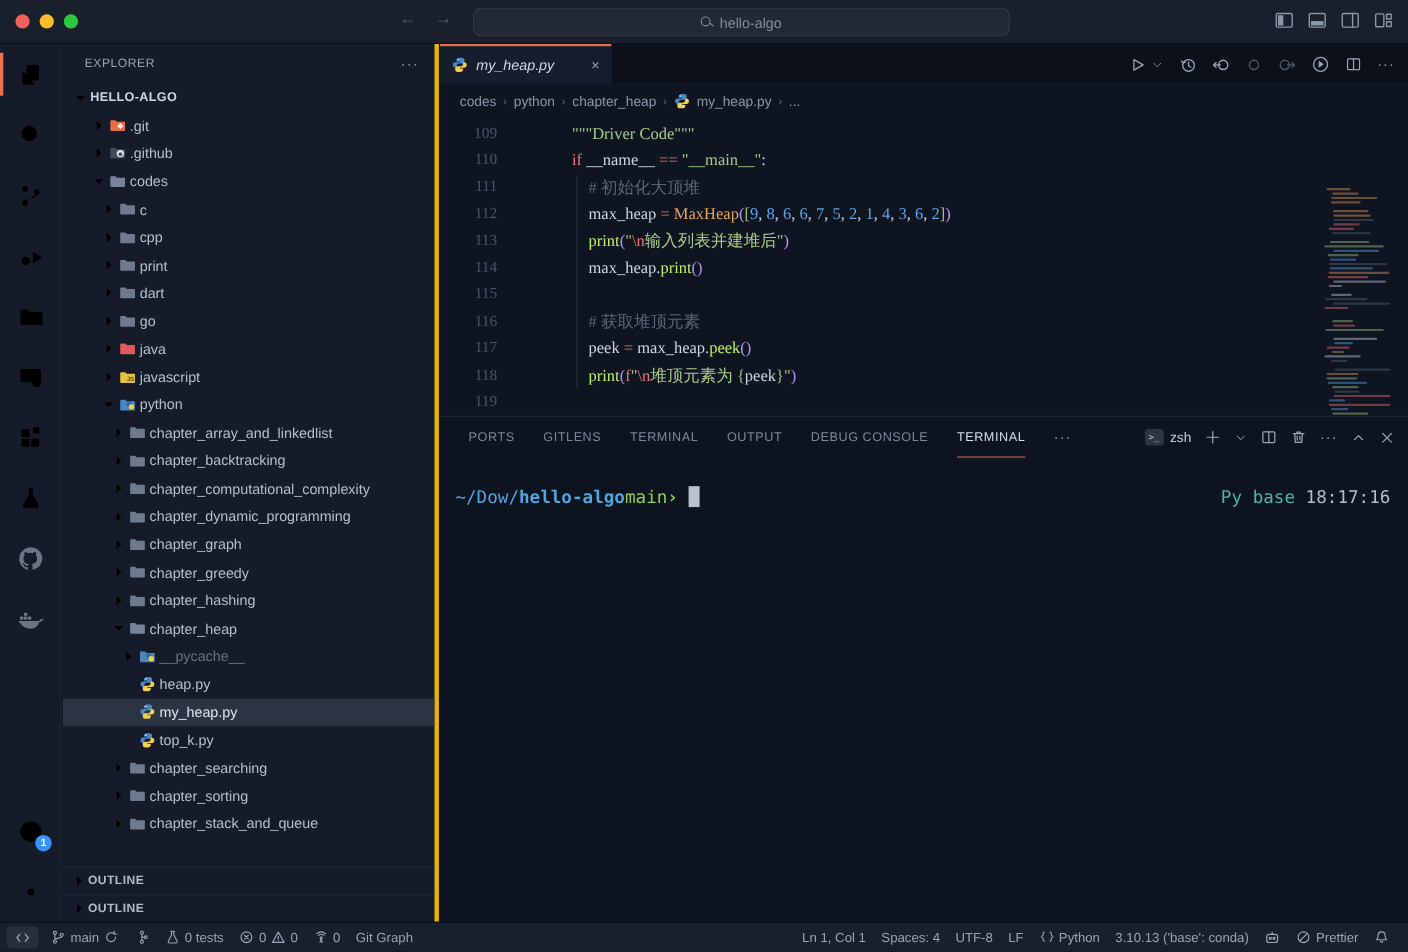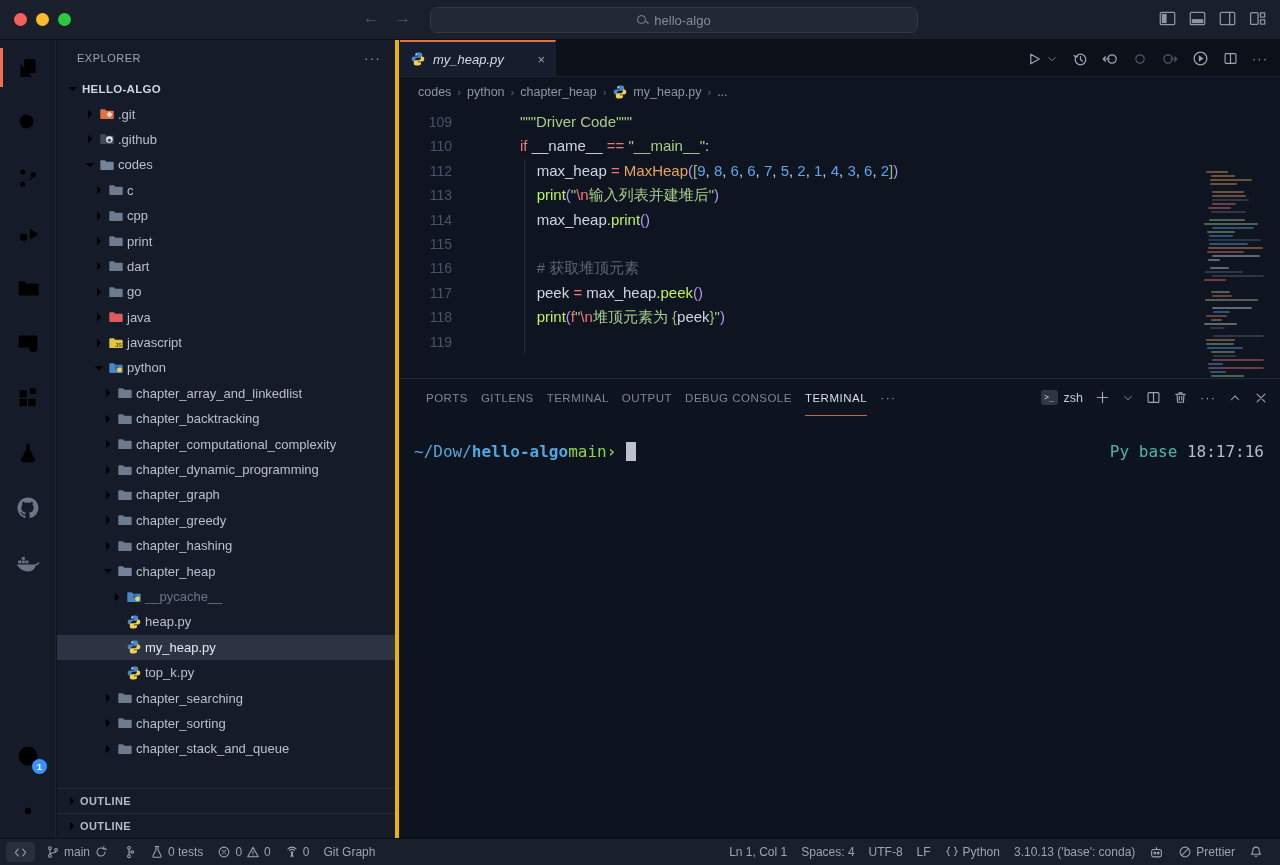--- a/index.html
+++ b/index.html
@@ -59,35 +59,35 @@
     display:flex; align-items:center; gap:7px; padding:0 10px; }
   #tab-label { font-size:13px; font-style:italic; color:#d3dae6; }
   #tab-close { margin-left:auto; color:#98a2b2; font-size:13px; }
   #editor-actions { position:absolute; right:12px; top:0; height:37px; display:flex; align-items:center; gap:14px; color:#9aa5b6; }
   #editor-actions .dim { color:#4d5766; }
   #editor-actions .chevmini { margin-left:-10px; color:#7d8798; }
   #breadcrumb { height:30px; display:flex; align-items:center; padding-left:18px; font-size:12.5px; color:#8b96a8; gap:4px; }
   #breadcrumb .bc-sep { color:#5d6878; font-size:11px; padding:0 2px; }
   #breadcrumb .bc-item { display:flex; align-items:center; gap:5px; }
 
-  #code { position:relative; height:271px; overflow:hidden; font-family:Liberation Sans, sans-serif;
+  #code { position:relative; height:271px; overflow:hidden; font-family:Liberation Serif, serif;
     font-size:15px; line-height:24.4px; padding-top:3px; }
   .cline { display:flex; height:24.4px; }
   .ln { width:58px; flex:0 0 58px; text-align:right; padding-right:6px; color:#49546a; font-size:14px; }
   .lc { padding-left:62px; white-space:pre; color:#ccd6e4; }
   .tk-kw { color:#f2737c; } .tk-str { color:#a8cc8c; } .tk-num { color:#5ca6f0; } .tk-cls { color:#e8a25f; }
   .tk-fn { color:#bef264; } .tk-cmt { color:#5b6575; } .tk-esc { color:#f2737c; } .tk-pb { color:#b195f0; }
   .tk-gb { color:#8ec07c; } .tk-pln, .tk-ws { color:#ccd6e4; }
   #indent-guide { position:absolute; left:124px; top:51.8px; width:1px; height:195px; background:#242d3e; }
   #minimap { position:absolute; top:60px; right:14px; width:62px; height:232px; opacity:.85; }
   .mm-line { height:2px; margin-bottom:2px; border-radius:1px; }
 
   
   #panel { flex:1; border-top:1px solid #222938; display:flex; flex-direction:column; background:#0e141f; }
-  #panel-tabs { height:37px; display:flex; align-items:center; padding:0 12px 0 26px; gap:13px; }
+  #panel-tabs { height:37px; display:flex; align-items:center; padding:0 12px 0 26px; gap:26px; }
   .ptab { font-size:11.5px; letter-spacing:.5px; color:#7d8798; height:100%; display:flex; align-items:center;
     border-bottom:1.5px solid transparent; padding-top:1px; }
   .ptab.active { color:#d8dee8; border-bottom-color:#bf6b4b; }
   #panel-tabs .more { color:#8b96a8; letter-spacing:1px; font-size:13px; }
   #panel-right { margin-left:auto; display:flex; align-items:center; gap:12px; color:#9aa5b5; }
   #shell-chip { display:flex; align-items:center; gap:6px; font-size:12.5px; color:#c3ccd8; }
   .termbox { width:17px; height:15px; background:#2e3543; border-radius:3px; display:flex; align-items:center;
     justify-content:center; color:#c3ccd8; font-size:8px; font-family:"DejaVu Sans Mono", monospace; }
   #terminal { flex:1; position:relative; font-family:"DejaVu Sans Mono", monospace; font-size:16px; }
   #prompt { position:absolute; left:14px; top:26px; display:flex; align-items:center; }
@@ -703,20 +703,24 @@
   <div id="code">
     <div id="indent-guide"></div>
     <div id="code-lines">
         <div class="cline">
      <span class="ln">109</span>
      <span class="lc"><span class="tk-str">"""Driver Code"""</span></span>
    </div>
         <div class="cline">
      <span class="ln">110</span>
      <span class="lc"><span class="tk-kw">if</span><span class="tk-pln"> __name__ </span><span class="tk-kw">==</span><span class="tk-pln"> </span><span class="tk-str">"__main__"</span><span class="tk-pln">:</span></span>
+   </div>
+        <div class="cline">
+     <span class="ln">111</span>
+     <span class="lc"><span class="tk-ws">    </span><span class="tk-cmt"># 初始化大顶堆</span></span>
    </div>
         <div class="cline">
      <span class="ln">112</span>
      <span class="lc"><span class="tk-ws">    </span><span class="tk-pln">max_heap </span><span class="tk-kw">=</span><span class="tk-pln"> </span><span class="tk-cls">MaxHeap</span><span class="tk-pb">(</span><span class="tk-gb">[</span><span class="tk-num">9</span><span class="tk-pln">, </span><span class="tk-num">8</span><span class="tk-pln">, </span><span class="tk-num">6</span><span class="tk-pln">, </span><span class="tk-num">6</span><span class="tk-pln">, </span><span class="tk-num">7</span><span class="tk-pln">, </span><span class="tk-num">5</span><span class="tk-pln">, </span><span class="tk-num">2</span><span class="tk-pln">, </span><span class="tk-num">1</span><span class="tk-pln">, </span><span class="tk-num">4</span><span class="tk-pln">, </span><span class="tk-num">3</span><span class="tk-pln">, </span><span class="tk-num">6</span><span class="tk-pln">, </span><span class="tk-num">2</span><span class="tk-gb">]</span><span class="tk-pb">)</span></span>
    </div>
         <div class="cline">
      <span class="ln">113</span>
      <span class="lc"><span class="tk-ws">    </span><span class="tk-fn">print</span><span class="tk-pb">(</span><span class="tk-str">"</span><span class="tk-esc">\n</span><span class="tk-str">输入列表并建堆后"</span><span class="tk-pb">)</span></span>
    </div>
         <div class="cline">

